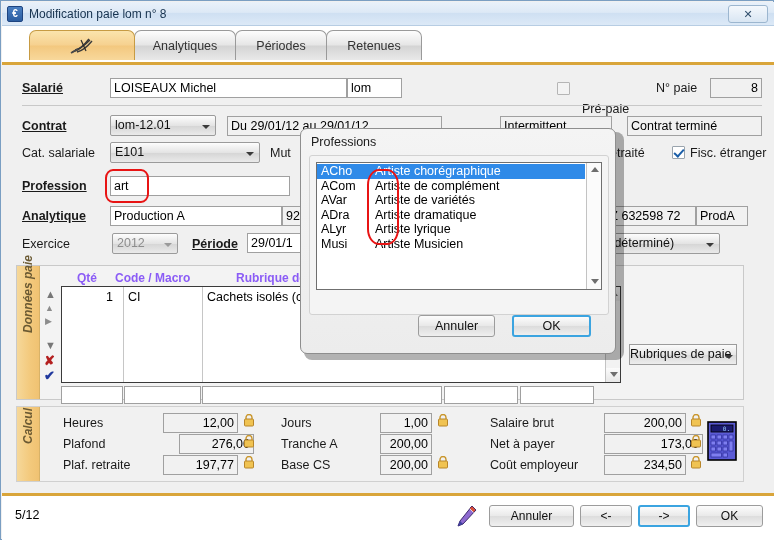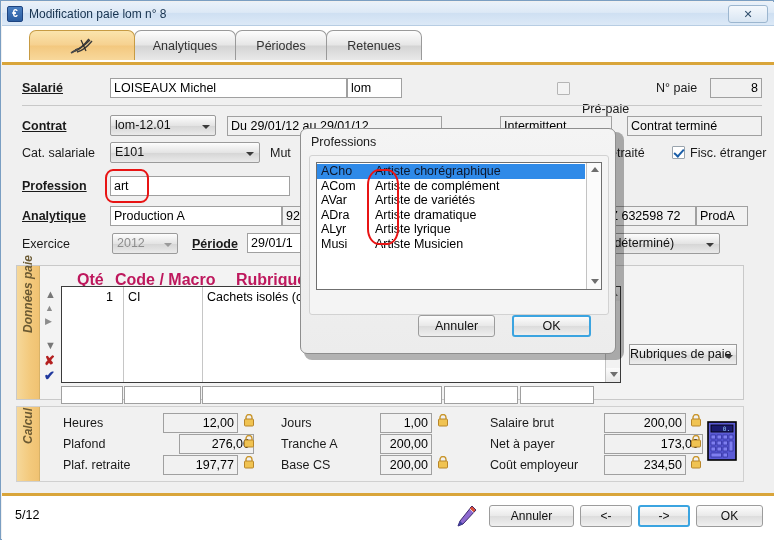--- a/index.html
+++ b/index.html
@@ -133,21 +133,21 @@
     position:absolute;left:-21px;top:28px;width:64px;
     transform:rotate(-90deg);transform-origin:center;
     font-style:italic;font-weight:bold;font-size:12px;color:#6b5a33;
     text-align:center;white-space:nowrap;
   }
   .vstrip.calc span{top:12px;width:40px;left:-9px;}
   .grid{
     position:absolute;background:#ffffff;border:1px solid #3a3a3a;
     box-sizing:border-box;overflow:hidden;
   }
-  .gridhdr{position:absolute;font-size:16px;font-weight:bold;color:#be185d;white-space:nowrap;}
+  .gridhdr{position:absolute;font-size:12px;font-weight:bold;color:#8b5cf6;white-space:nowrap;}
   .cell{position:absolute;font-size:12.5px;color:#000;white-space:nowrap;}
   .colrule{position:absolute;width:1px;background:#c6c6c6;}
   .sbar{
     position:absolute;width:15px;background:#f2f2f2;border-left:1px solid #c3c3c3;
     box-sizing:border-box;
   }
   .sbar .arw{
     position:absolute;left:0;width:15px;height:14px;
     background:linear-gradient(180deg,#fbfbfb,#e7e7e7);
   }
@@ -180,21 +180,21 @@
   }
   .listbox{
     position:absolute;left:15px;top:33px;width:286px;height:128px;
     background:#fff;border:1px solid #6f6f6f;box-sizing:border-box;overflow:hidden;
     z-index:52;
   }
   .lrow{
     position:absolute;left:0;width:268px;height:14.5px;
     font-size:12.5px;line-height:14px;color:#000;white-space:nowrap;
   }
-  .lrow.sel{background:#2f8ae8;color:#0f172a;}
+  .lrow.sel{background:#2f8ae8;color:#ffffff;}
   .lcode{position:absolute;left:4px;}
   .lname{position:absolute;left:58px;}
   .dbtn{
     position:absolute;height:22px;box-sizing:border-box;
     border:1px solid #9c9c9c;border-radius:3px;
     background:linear-gradient(180deg,#fcfcfc,#e8e8e8 50%,#dcdcdc 52%,#efefef);
     font-size:12.5px;line-height:20px;text-align:center;color:#111;
   }
   .dbtn.def{border:2px solid #3ba4e0;line-height:18px;}
   

